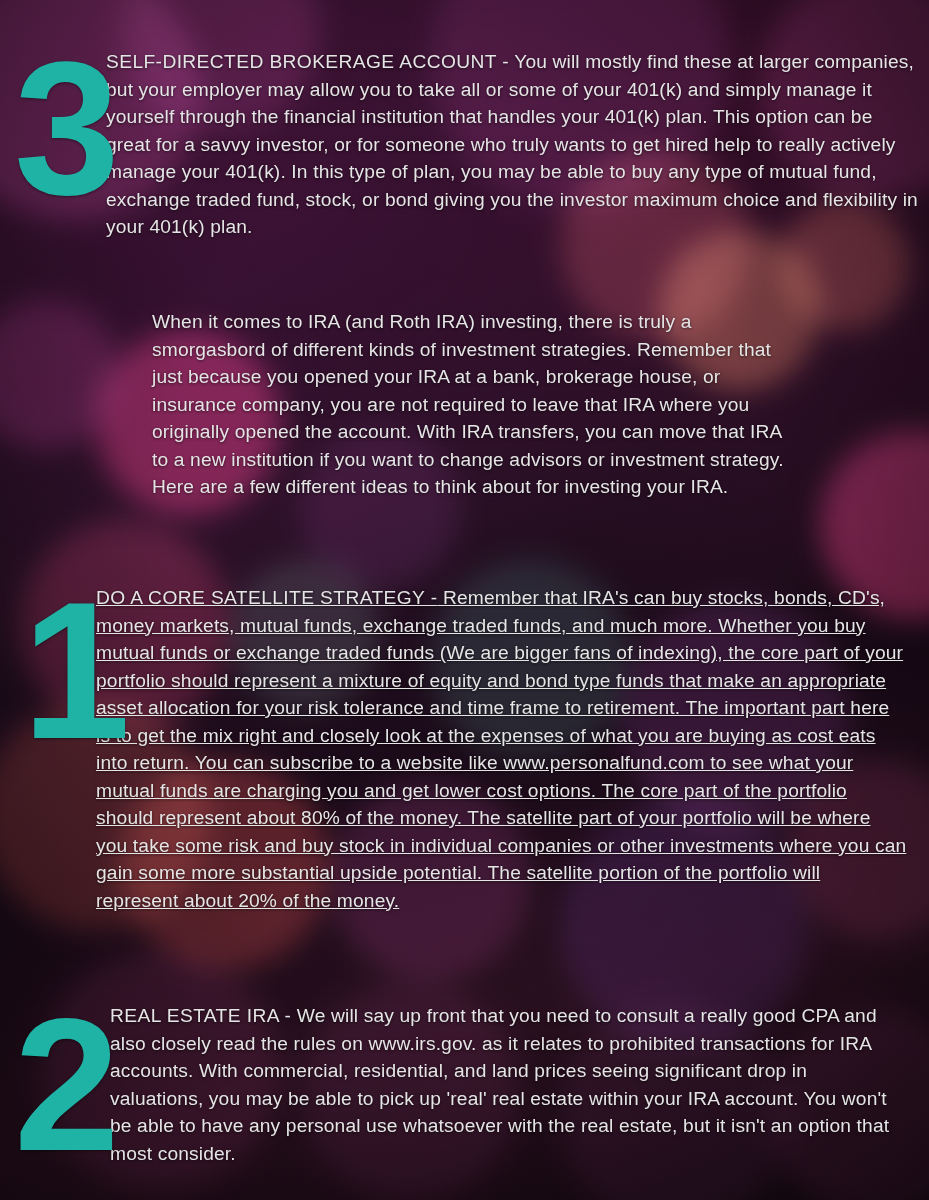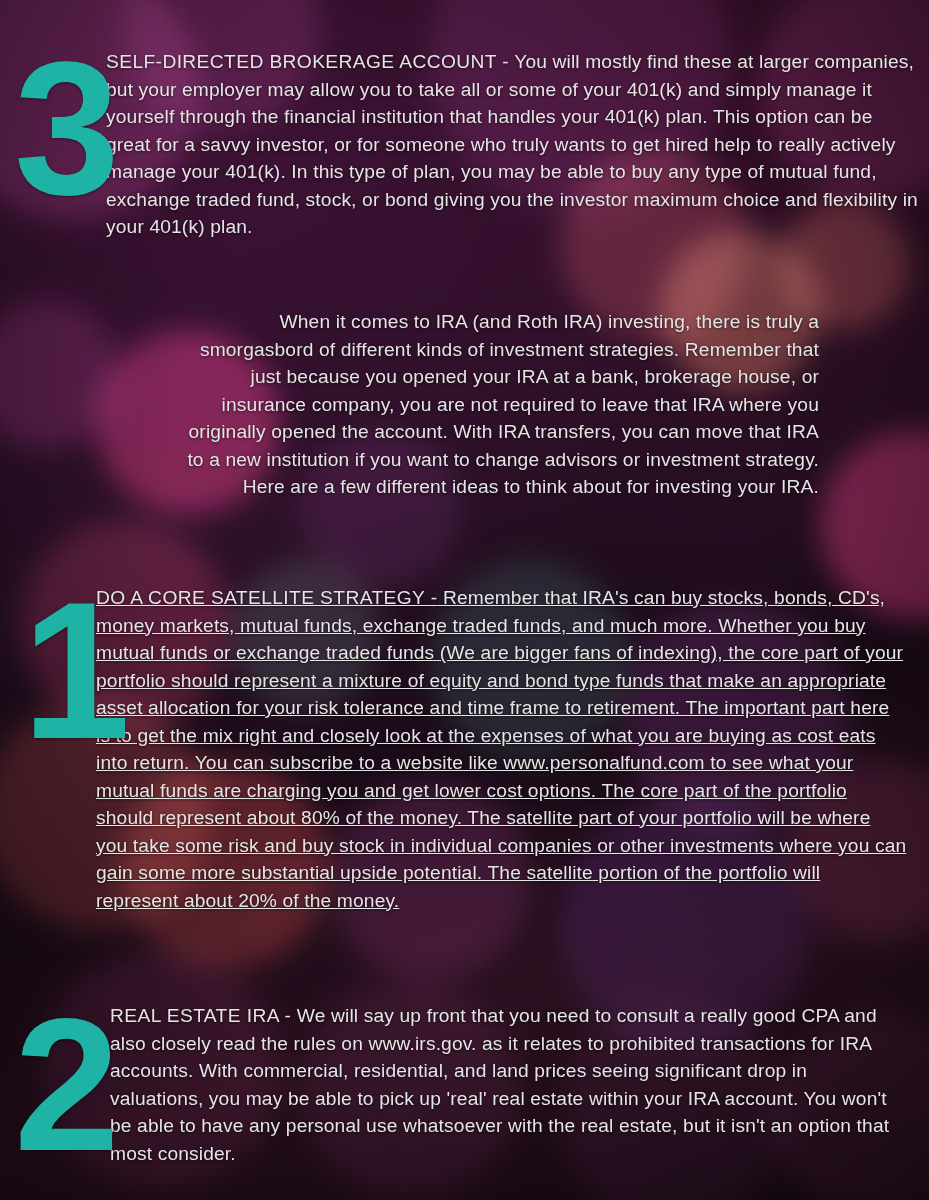--- a/index.html
+++ b/index.html
@@ -80,24 +80,24 @@
   }
 
   
   #sec3 { left: 0; top: 48px; width: 929px; }
   #sec3 .numeral { left: 14px; top: 6px; font-size: 190px; }
   #sec3 .body-text { margin-left: 106px; margin-right: 8px; }
 
   
   #ira-intro {
     position: absolute;
-    left: 169px;
+    left: 152px;
     top: 308px;
     width: 650px;
-    text-align: right;
+    text-align: left;
   }
 
   
   #sec1 { left: 0; top: 584px; width: 929px; }
   #sec1 .numeral { left: 22px; top: 10px; font-size: 195px; }
   #sec1 .body-text { margin-left: 96px; margin-right: 22px; text-decoration: underline; }
 
   
   #sec2 { left: 0; top: 1002px; width: 929px; }
   #sec2 .numeral { left: 14px; top: 8px; font-size: 190px; }

